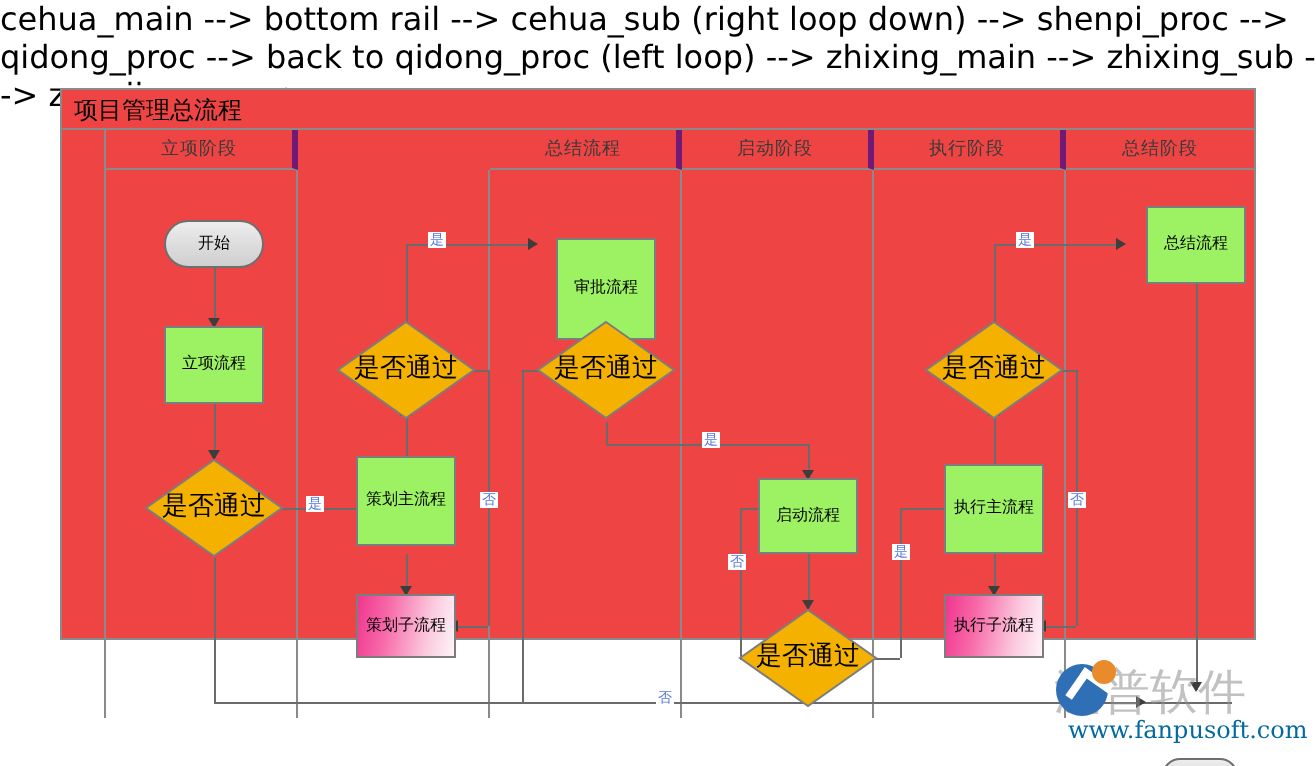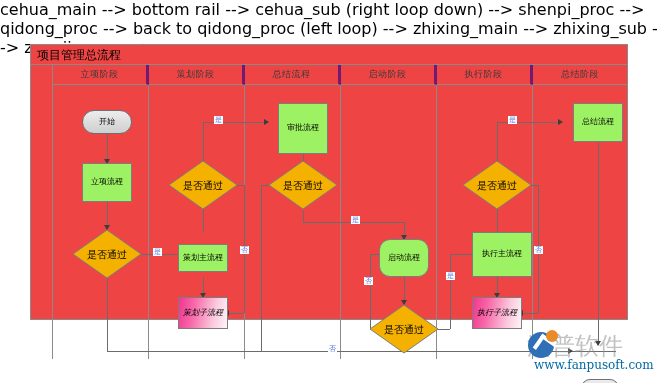--- a/index.html
+++ b/index.html
@@ -25,26 +25,26 @@
   .lanebody{position:absolute;top:40px;height:274px;box-sizing:border-box;
             border-right:1px solid #8a8a8a;}
   .lanebody.last{border-right:none;}
 
   
   .node{position:absolute;box-sizing:border-box;display:flex;
         align-items:center;justify-content:center;text-align:center;
         font-size:8px;color:#000;line-height:1.1;z-index:5;}
   .proc{border:1px solid #7d7d7d;background:#9df263;}
   .sub{border:1px solid #7d7d7d;
-       background:linear-gradient(100deg,#f0368f 0%,#f768a8 30%,#fbc9dd 72%,#fdf4f8 100%);font-style:italic;}
+       background:linear-gradient(100deg,#f0368f 0%,#f768a8 30%,#fbc9dd 72%,#fdf4f8 100%);}
   .term{border:1px solid #6f6f6f;border-radius:12px;
         background:linear-gradient(180deg,#ededed 0%,#dcdcdc 55%,#cfcfcf 100%);}
   .dia{background:transparent;border:none;}
   .dia .shape{position:absolute;left:0;top:0;width:100%;height:100%;}
-  .dia .lbl{position:relative;z-index:2;font-size:10px;}
+  .dia .lbl{position:relative;z-index:2;font-size:13px;}
 
   
   .ln{position:absolute;background:#6b6b6b;z-index:3;}
   .lh{height:1px;}
   .lv{width:1px;}
   .ar{position:absolute;width:0;height:0;z-index:4;}
   .ar-d{border-left:3.5px solid transparent;border-right:3.5px solid transparent;
         border-top:5px solid #3d3d3d;}
   .ar-u{border-left:3.5px solid transparent;border-right:3.5px solid transparent;
         border-bottom:5px solid #3d3d3d;}
@@ -75,21 +75,20 @@
 
   <div id="frame">
 
     <div id="titlebar">
       <div id="titletext">项目管理总流程</div>
     </div>
 
     <div id="lanecol"></div>
 
     <div class="hdr" style="left:22px;width:96px;">立项阶段</div>
-    <div class="hdr" style="left:118px;width:96px;">策划阶段</div>
     <div class="hdr" style="left:214px;width:96px;">总结流程</div>
     <div class="hdr" style="left:310px;width:96px;">启动阶段</div>
     <div class="hdr" style="left:406px;width:96px;">执行阶段</div>
     <div class="hdr last" style="left:502px;width:94px;">总结阶段</div>
 
     <div class="lanebody" style="left:22px;width:96px;"></div>
     <div class="lanebody" style="left:118px;width:96px;"></div>
     <div class="lanebody" style="left:214px;width:96px;"></div>
     <div class="lanebody" style="left:310px;width:96px;"></div>
     <div class="lanebody" style="left:406px;width:96px;"></div>
@@ -211,53 +210,53 @@
   </div>
 
   
   <div class="node dia" style="left:168px;top:160px;width:70px;height:50px;">
     <svg class="shape" viewBox="0 0 70 50">
       <polygon points="35,1 69,25 35,49 1,25" fill="#f5b100" stroke="#7d7d7d" stroke-width="1"></polygon>
     </svg>
     <span class="lbl">是否通过</span>
   </div>
 
-  <div class="node proc" style="left:178px;top:244px;width:50px;height:28px;">策划主流程</div>
+  <div class="node proc" style="left:178px;top:228px;width:50px;height:45px;">策划主流程</div>
 
   <div class="node sub" style="left:178px;top:297px;width:50px;height:32px;">策划子流程</div>
 
   
-  <div class="node proc" style="left:278px;top:103px;width:50px;height:51px;">审批流程</div>
+  <div class="node proc" style="left:278px;top:119px;width:50px;height:51px;">审批流程</div>
 
   <div class="node dia" style="left:268px;top:160px;width:70px;height:50px;">
     <svg class="shape" viewBox="0 0 70 50">
       <polygon points="35,1 69,25 35,49 1,25" fill="#f5b100" stroke="#7d7d7d" stroke-width="1"></polygon>
     </svg>
     <span class="lbl">是否通过</span>
   </div>
 
   
-  <div class="node proc" style="left:379px;top:239px;width:50px;height:38px;border-radius:11px;">启动流程</div>
+  <div class="node proc" style="left:379px;top:239px;width:50px;height:38px;">启动流程</div>
 
   <div class="node dia" style="left:369px;top:304px;width:70px;height:50px;">
     <svg class="shape" viewBox="0 0 70 50">
       <polygon points="35,1 69,25 35,49 1,25" fill="#f5b100" stroke="#7d7d7d" stroke-width="1"></polygon>
     </svg>
     <span class="lbl">是否通过</span>
   </div>
 
   
   <div class="node dia" style="left:462px;top:160px;width:70px;height:50px;">
     <svg class="shape" viewBox="0 0 70 50">
       <polygon points="35,1 69,25 35,49 1,25" fill="#f5b100" stroke="#7d7d7d" stroke-width="1"></polygon>
     </svg>
     <span class="lbl">是否通过</span>
   </div>
 
-  <div class="node proc" style="left:472px;top:232px;width:60px;height:45px;">执行主流程</div>
+  <div class="node proc" style="left:472px;top:232px;width:50px;height:45px;">执行主流程</div>
 
   <div class="node proc" style="left:573px;top:103px;width:50px;height:39px;">总结流程</div>
 
   
   <div class="node sub" style="left:472px;top:297px;width:50px;height:32px;">执行子流程</div>
 
   <div class="node term" style="left:581px;top:341px;width:38px;height:18px;border-radius:9px;margin-top:38px;">结束</div>
 
   
   <div id="wmmark"></div>

